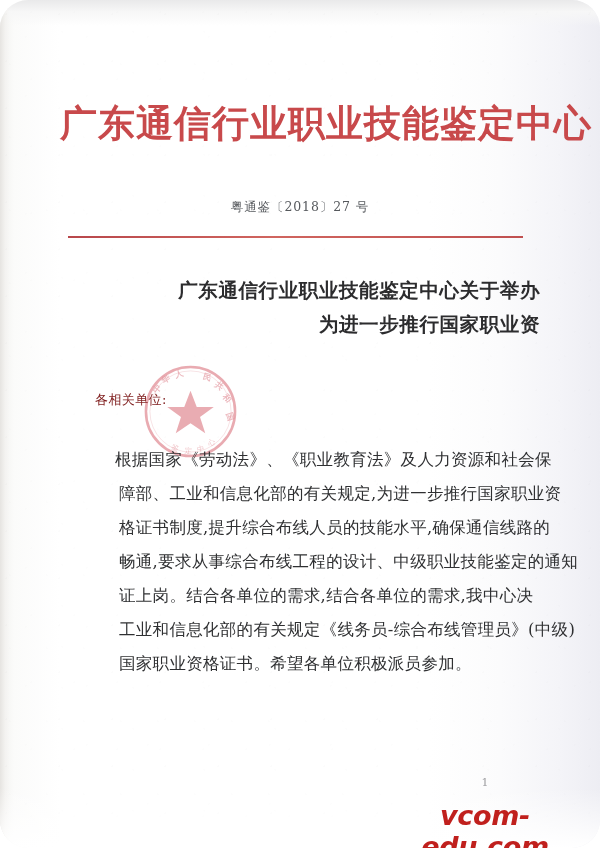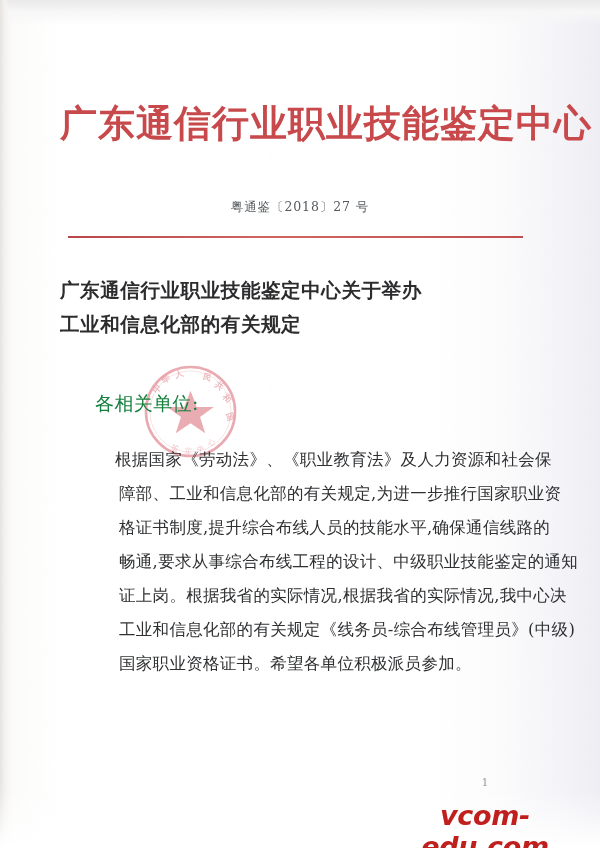--- a/index.html
+++ b/index.html
@@ -8,20 +8,21 @@
     background: #ffffff;
   }
 
   #page {
     position: relative;
     width: 600px;
     height: 848px;
     overflow: hidden;
     background: #fdfdfd;
     font-family: "DejaVu Sans", sans-serif;
+    border-radius: 28px;
   }
 
   
   .paper {
     position: absolute;
     inset: 0;
     background:
       linear-gradient(90deg,
         #f2f1ef 0px,
         #fbfbfa 14px,
@@ -109,38 +110,38 @@
     height: 2px;
     background: linear-gradient(90deg, #b8474b 0%, #d0655f 45%, #c05050 100%);
   }
 
   
   .title-block {
     position: absolute;
     left: 60px;
     top: 274px;
     width: 480px;
-    text-align: left;
+    text-align: right;
     font-family: "DejaVu Serif", serif;
     font-weight: bold;
     font-size: 19.5px;
     letter-spacing: .6px;
     color: #2c2c2e;
   }
   .title-line { line-height: 34px; white-space: nowrap; }
 
   
   .salutation {
     position: absolute;
     left: 95px;
     top: 391px;
     font-family: "DejaVu Serif", serif;
-    font-size: 19px;
+    font-size: 13px;
     letter-spacing: .4px;
-    color: #15803d;
+    color: #7f1d1d;
   }
 
   .body-block {
     position: absolute;
     left: 82px;
     top: 443px;
     width: 420px;
     font-family: "DejaVu Serif", serif;
     font-size: 16.5px;
     letter-spacing: .3px;
@@ -206,21 +207,21 @@
   <div class="content">
 
     <div class="masthead">广东通信行业职业技能鉴定中心</div>
 
     <div class="doc-number">粤通鉴〔2018〕27 号</div>
 
     <div class="red-rule"></div>
 
     <div class="title-block">
       <div class="title-line">广东通信行业职业技能鉴定中心关于举办</div>
-      <div class="title-line">工业和信息化部的有关规定</div>
+      <div class="title-line">为进一步推行国家职业资</div>
     </div>
 
     <div class="seal">
       <svg viewBox="0 0 100 100" width="99" height="99" aria-hidden="true">
         <circle cx="50" cy="50" r="45" fill="none" stroke="#cf4a58" stroke-width="2.6" opacity=".85"></circle>
         <circle cx="50" cy="50" r="41" fill="none" stroke="#cf4a58" stroke-width=".7" opacity=".4"></circle>
         <path d="M50 29 L56.3 45.5 L73.5 45.5 L59.6 55.6 L64.9 72 L50 61.8 L35.1 72 L40.4 55.6 L26.5 45.5 L43.7 45.5 Z" fill="#d1525f" opacity=".88"></path>
         <g fill="#cf4a58" opacity=".7" font-family="DejaVu Serif, serif" font-size="8.5" font-weight="bold">
           <text x="16" y="32" transform="rotate(-52 16 32)">中</text>
           <text x="23" y="22" transform="rotate(-34 23 22)">华</text>
@@ -239,21 +240,21 @@
       </svg>
     </div>
 
     <div class="salutation">各相关单位:</div>
 
     <div class="body-block">
       <div class="body-line indent">根据国家《劳动法》、《职业教育法》及人力资源和社会保</div>
       <div class="body-line">障部、工业和信息化部的有关规定,为进一步推行国家职业资</div>
       <div class="body-line">格证书制度,提升综合布线人员的技能水平,确保通信线路的</div>
       <div class="body-line">畅通,要求从事综合布线工程的设计、中级职业技能鉴定的通知</div>
-      <div class="body-line">证上岗。根据我省的实际情况,根据我省的实际情况,我中心决</div>
+      <div class="body-line">证上岗。结合各单位的需求,结合各单位的需求,我中心决</div>
       <div class="body-line">工业和信息化部的有关规定《线务员-综合布线管理员》(中级)</div>
       <div class="body-line">国家职业资格证书。希望各单位积极派员参加。</div>
 
       <div class="para-gap"></div>
 
     </div>
 
     <div class="page-number">1</div>
 
     <div class="watermark">vcom-edu.com</div>

